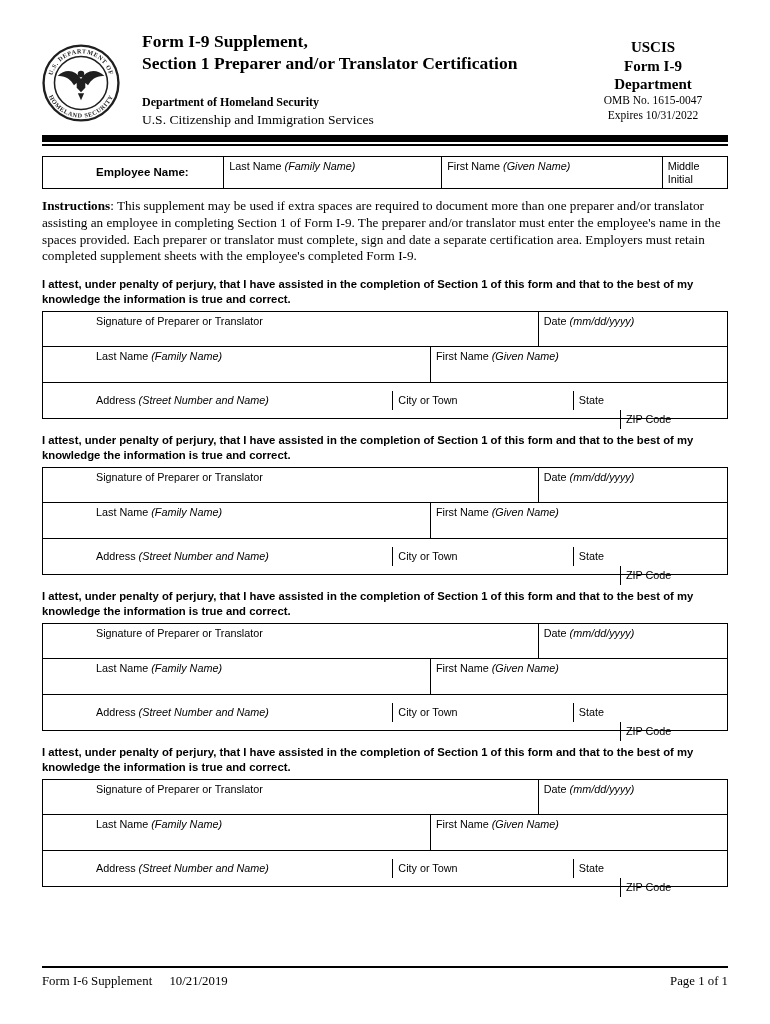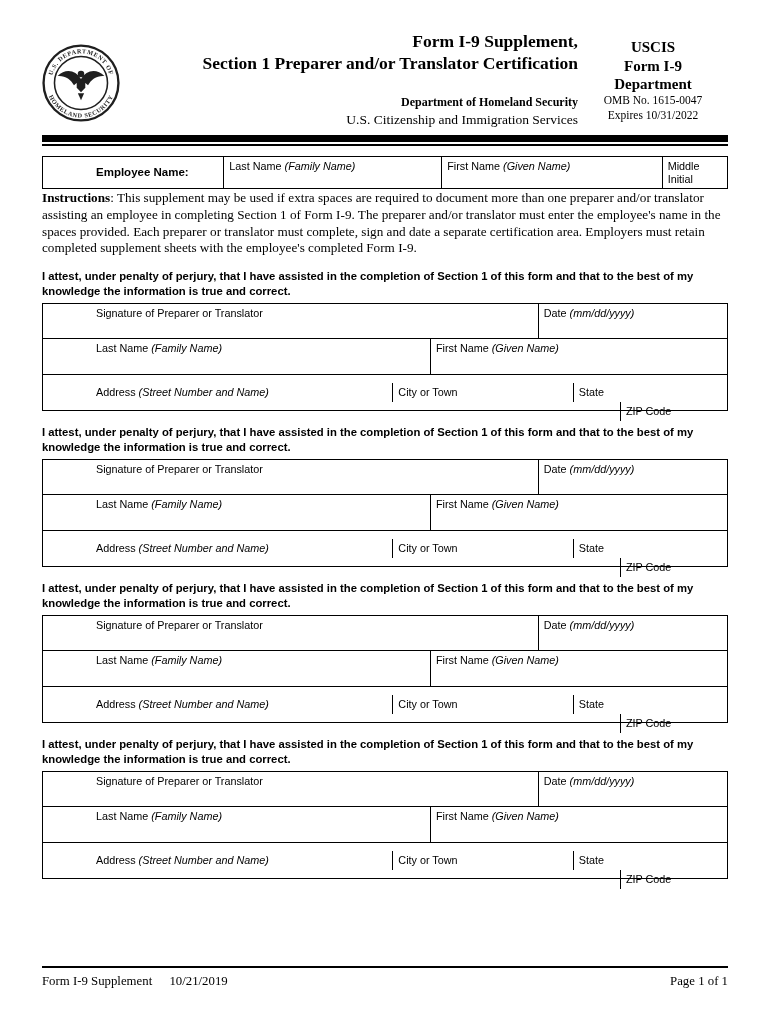--- a/index.html
+++ b/index.html
@@ -12,21 +12,21 @@
     background: #ffffff;
     color: #000;
     font-family: "Liberation Sans", sans-serif;
     padding: 30px 42px 0 42px;
     overflow: hidden;
   }
 
   
   .hdr { display: flex; align-items: flex-start; }
   .seal-wrap { width: 100px; flex: 0 0 100px; padding-top: 14px; }
-  .hdr-center { flex: 1; text-align: right; font-family: "Liberation Serif", serif; }
+  .hdr-center { flex: 1; text-align: left; font-family: "Liberation Serif", serif; }
   .title-line { font-weight: bold; font-size: 17.5px; line-height: 22px; }
   .dept-line  { font-weight: bold; font-size: 12px; line-height: 17px; margin-top: 20px; }
   .agency-line { font-size: 13.5px; line-height: 17px; }
   .hdr-right { flex: 0 0 150px; width: 150px; text-align: center;
                font-family: "Liberation Serif", serif; padding-top: 8px; }
   .uscis-line { font-weight: bold; font-size: 15px; line-height: 19px; }
   .formno-line { font-weight: bold; font-size: 15px; line-height: 18px; }
   .omb-line   { font-size: 11.5px; line-height: 15px; }
 
   .rule-thick { height: 7px; background: #000; margin-top: 7px; }
@@ -37,21 +37,21 @@
   .cell { border-left: 1px solid #000; padding: 3px 5px; font-size: 10.8px; line-height: 13px; overflow: hidden; }
   .cell:first-child { border-left: none; margin-left: 48px; }
   .emp-label-cell { width: 20.8%; display: flex; align-items: center; font-weight: bold; font-size: 11.5px; }
   .emp-last  { width: 34.3%; }
   .emp-first { width: 34.7%; }
   .emp-mi    { width: 10.2%; }
   .hint { font-style: italic; }
 
   
   .instructions { font-family: "Liberation Serif", serif; font-size: 13.2px;
-                  line-height: 16.8px; margin: 1px 0 0 0; text-align: left; }
+                  line-height: 16.8px; margin: 9px 0 0 0; text-align: left; }
   .instructions b { font-weight: bold; }
 
   
   .cert-block { margin-top: 12px; }
   .cert-block + .cert-block, #cert-container > .cert-block ~ .cert-block { margin-top: 14px; }
   .attest { font-weight: bold; font-size: 11.3px; line-height: 15px; margin: 0 0 4px 0; }
   .cert-table { border: 1px solid #000; }
   .crow { display: flex; }
   .crow + .crow { border-top: 1px solid #000; }
   .r1 { height: 34px; }
@@ -301,19 +301,19 @@
           <div class="cell w-zip">
             <span>ZIP Code</span>
           </div>
         </div>
       </div>
     </section>
   </div>
 
   <footer class="ftr">
     <span>
-      <span>Form I-9 Supplement</span>
+      <span>Form I-6 Supplement</span>
       <span class="ftr-date">10/21/2019</span>
     </span>
     <span>Page 1 of 1</span>
   </footer>
 
 </div>
 
 </body></html>

